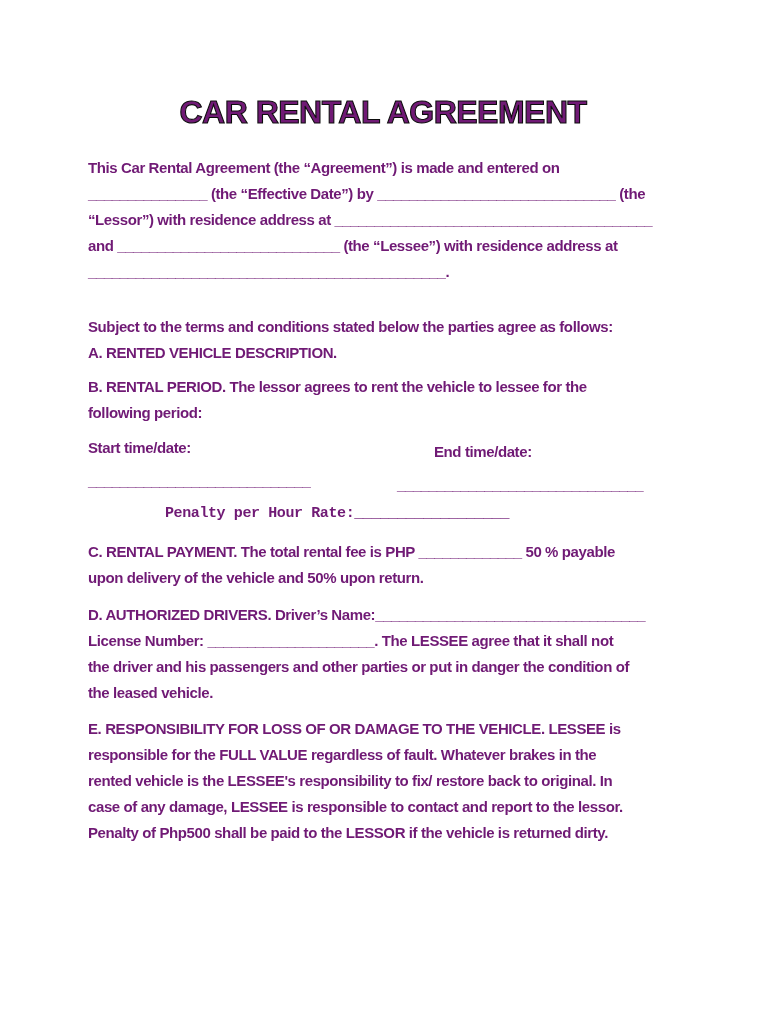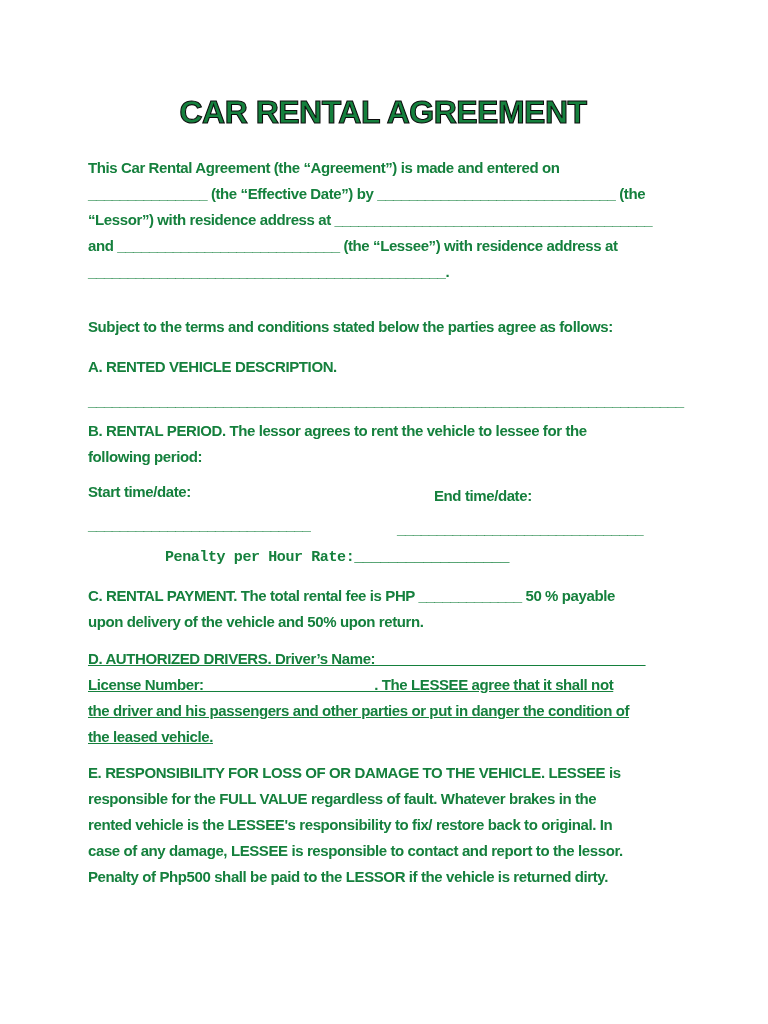--- a/index.html
+++ b/index.html
@@ -11,21 +11,21 @@
     position: relative;
     width: 768px;
     height: 1024px;
     margin: 0 auto;
     background: #ffffff;
     overflow: hidden;
     box-sizing: border-box;
     padding: 95px 90px 0 88px;
     font-family: "Liberation Sans", sans-serif;
     font-weight: 700;
-    color: #15803d;
+    color: #701a75;
   }
   .doc-title {
     margin: 0 0 26px 0;
     text-align: center;
     font-size: 32px;
     line-height: 34px;
     font-weight: 700;
     letter-spacing: -0.5px;
     -webkit-text-stroke: 1.1px #0c0c0c;
     white-space: nowrap;
@@ -33,32 +33,32 @@
   .para { margin: 0; }
   .line {
     height: 26px;
     line-height: 26px;
     font-size: 15px;
     letter-spacing: -0.4px;
     white-space: pre;
   }
   
   .intro        { margin-bottom: 29px; }
-  .subject      { margin-bottom: 14px; }
+  .subject      { margin-bottom: 0; }
   .sec-a        { margin-bottom: 8px;  }
   .divider      { margin-bottom: 4px;  }
   .sec-b        { margin-bottom: 9px;  }
   .row          { position: relative; margin-bottom: 7px; }
   .row .right-abs   { position: absolute; top: 4px; }
   .end-label-abs    { left: 346px; }
   .end-blank-abs    { left: 309px; }
   .blanks-row   { margin-bottom: 7px; }
   .penalty-line { margin-left: 77px; margin-bottom: 12px; font-family: Liberation Mono, monospace; }
   .sec-c        { margin-bottom: 11px; }
-  .sec-d        { margin-bottom: 10px; text-decoration: underline; }
+  .sec-d        { margin-bottom: 10px; }
 </style>
 </head>
 <body>
 
 <div class="page">
 
   <h1 class="doc-title">CAR RENTAL AGREEMENT</h1>
 
   <div class="para intro">
     <div class="line">This Car Rental Agreement (the “Agreement”) is made and entered on</div>
@@ -69,23 +69,20 @@
   </div>
 
   <div class="para subject">
     <div class="line">Subject to the terms and conditions stated below the parties agree as follows:</div>
   </div>
 
   <div class="para sec-a">
     <div class="line">A. RENTED VEHICLE DESCRIPTION.</div>
   </div>
 
-  <div class="para divider">
-    <div class="line">___________________________________________________________________________</div>
-  </div>
 
   <div class="para sec-b">
     <div class="line">B. RENTAL PERIOD. The lessor agrees to rent the vehicle to lessee for the</div>
     <div class="line">following period:</div>
   </div>
 
   <div class="row">
     <span class="line">Start time/date:</span>
     <span class="line right-abs end-label-abs">End time/date:</span>
   </div>

